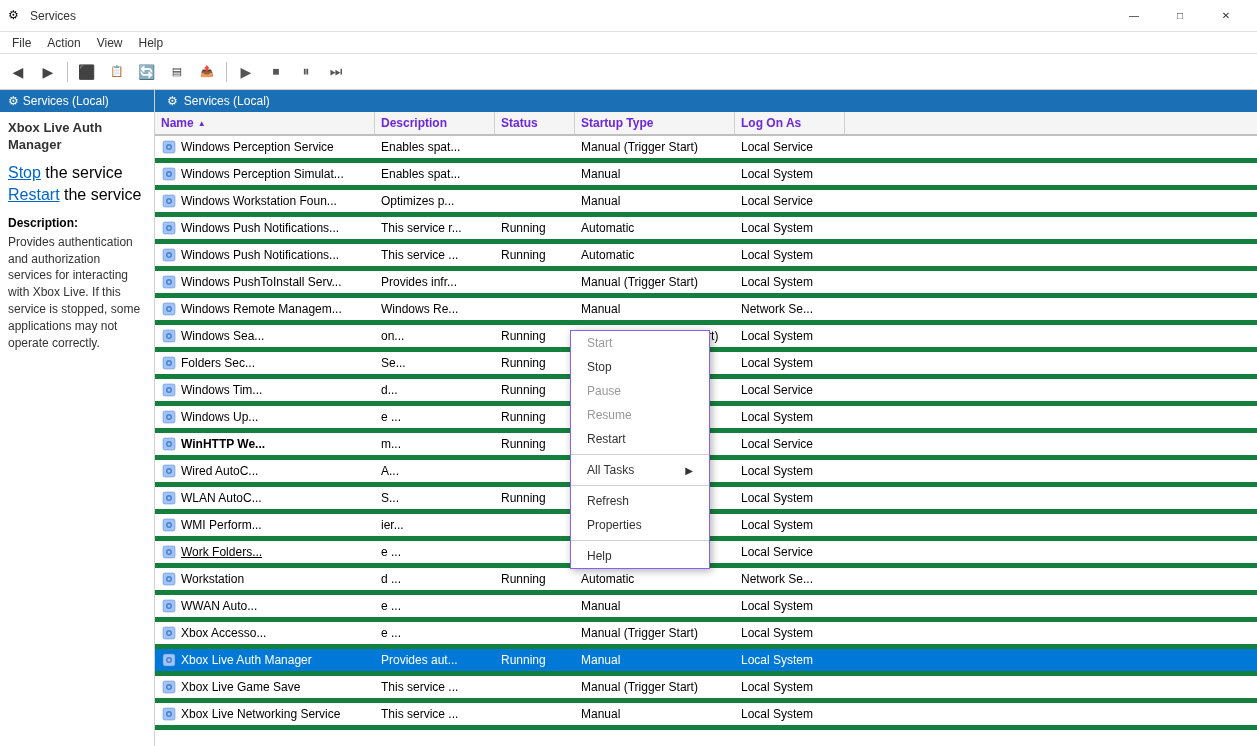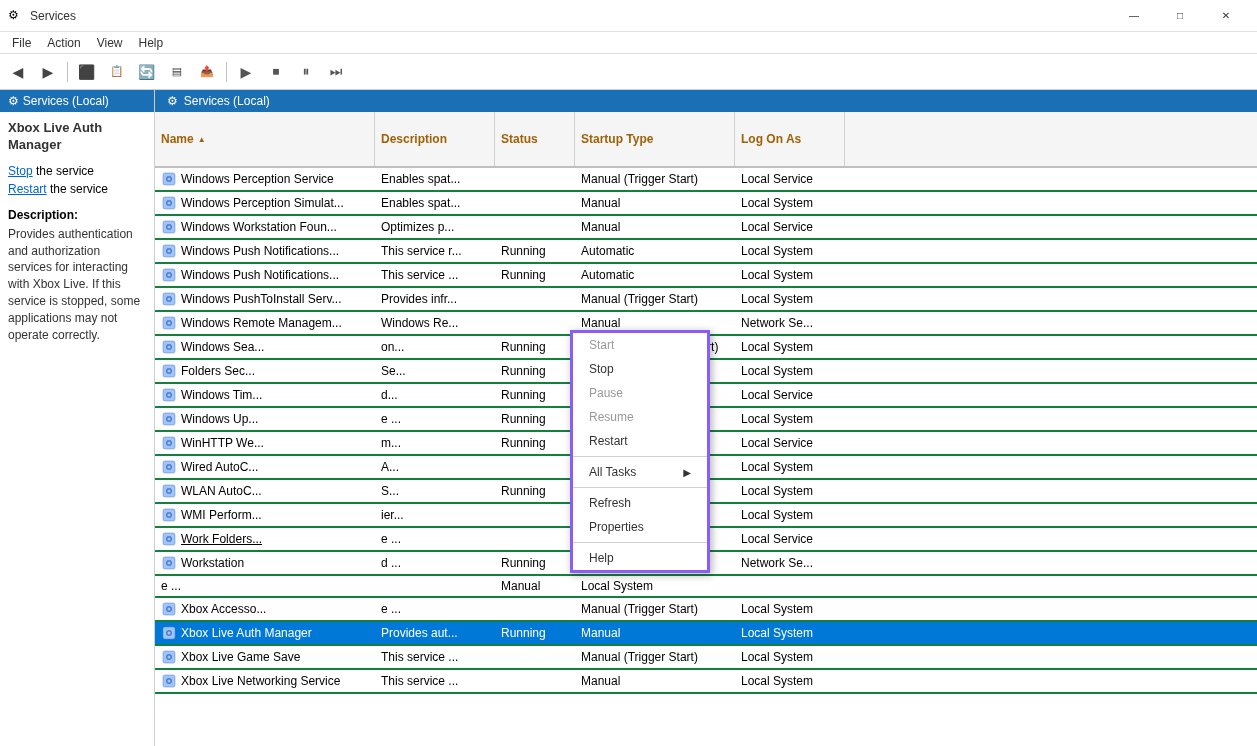--- a/index.html
+++ b/index.html
@@ -24,39 +24,39 @@
 
     
     .main-area { display: flex; height: calc(746px - 90px); }
 
     
     .left-panel { width: 155px; min-width: 155px; background: #fff; border-right: 1px solid #d0d0d0; display: flex; flex-direction: column; }
     .left-panel-header { background: #1a6fb5; color: white; padding: 4px 8px; font-size: 12px; display: flex; align-items: center; gap: 4px; }
     .left-panel-content { padding: 8px; flex: 1; }
     .service-title { font-size: 13px; font-weight: bold; color: #333; margin-bottom: 10px; line-height: 1.3; }
     .service-link { color: #0066cc; text-decoration: underline; cursor: pointer; }
-    .service-action { margin-bottom: 4px; font-size: 12px; }
+    .service-action { margin-bottom: 4px; font-size: 16px; }
     .description-section { margin-top: 12px; }
     .description-label { font-weight: bold; font-size: 12px; margin-bottom: 4px; }
     .description-text { font-size: 12px; color: #333; line-height: 1.4; }
 
     
     .right-panel { flex: 1; background: #fff; display: flex; flex-direction: column; overflow: hidden; }
     .right-panel-header { background: #1a6fb5; color: white; padding: 4px 12px; font-size: 12px; display: flex; align-items: center; gap: 6px; }
     
     
     .services-table { flex: 1; overflow-y: auto; overflow-x: hidden; }
     .table-header { display: grid; grid-template-columns: 220px 120px 80px 160px 110px; background: #f5f5f5; border-bottom: 2px solid #c0c0c0; position: sticky; top: 0; z-index: 1; }
-    .table-header-cell { padding: 20px 6px; font-size: 12px; font-weight: bold; color: #a16207; border-right: 1px solid #d0d0d0; cursor: pointer; user-select: none; display: flex; align-items: center; gap: 4px; }
-    .table-row { display: grid; grid-template-columns: 220px 120px 80px 160px 110px; border-bottom: 2px solid #15803d; cursor: pointer; }
+    .table-header-cell { padding: 4px 6px; font-size: 12px; font-weight: bold; color: #6d28d9; border-right: 1px solid #d0d0d0; cursor: pointer; user-select: none; display: flex; align-items: center; gap: 4px; }
+    .table-row { display: grid; grid-template-columns: 220px 120px 80px 160px 110px; border-bottom: 5px solid #15803d; cursor: pointer; }
     .table-row.selected { background: #0078d7; color: white; }
     .table-cell { padding: 3px 6px; font-size: 12px; overflow: hidden; text-overflow: ellipsis; white-space: nowrap; display: flex; align-items: center; gap: 4px; }
 
     
-    .context-menu { position: absolute; background: #fff; border: 3px solid #8b5cf6; box-shadow: 2px 2px 8px rgba(0,0,0,0.3); z-index: 1000; min-width: 140px; }
+    .context-menu { position: absolute; background: #fff; border: 1px solid #8b5cf6; box-shadow: 2px 2px 8px rgba(0,0,0,0.3); z-index: 1000; min-width: 140px; }
     .context-menu-item { padding: 5px 16px; font-size: 12px; cursor: pointer; color: #333; display: flex; align-items: center; justify-content: space-between; }
     .context-menu-item.disabled { color: #999; cursor: default; }
     .context-menu-separator { height: 1px; background: #d0d0d0; margin: 3px 0; }
     .context-menu-arrow { font-size: 10px; }
 
     
     .services-table::-webkit-scrollbar { width: 12px; }
     .services-table::-webkit-scrollbar-track { background: #f0f0f0; }
     .services-table::-webkit-scrollbar-thumb { background: #b0b0b0; border: 2px solid #f0f0f0; }
 
@@ -325,21 +325,21 @@
           </div>
           <div class="table-row">
             <div class="table-cell">
               <span style="display: inline-flex; align-items: center; justify-content: center; width: 16px; height: 16px; min-width: 16px;">
                 <svg width="16" height="16" viewBox="0 0 16 16" xmlns="http://www.w3.org/2000/svg">
     <rect x="2" y="2" width="12" height="12" rx="2" fill="#a0c4ff" stroke="#5080c0" stroke-width="0.5"></rect>
     <circle cx="8" cy="8" r="3" fill="#5080c0"></circle>
     <circle cx="8" cy="8" r="1.5" fill="#a0c4ff"></circle>
   </svg>
               </span>
-              <span style="overflow: hidden; text-overflow: ellipsis; white-space: nowrap;">WinHTTP We...</span>
+              <span style="overflow: hidden; text-overflow: ellipsis; white-space: nowrap; font-weight: bold;">WinHTTP We...</span>
             </div>
             <div class="table-cell">m...</div>
             <div class="table-cell">Running</div>
             <div class="table-cell">Manual</div>
             <div class="table-cell">Local Service</div>
           </div>
           <div class="table-row">
             <div class="table-cell">
               <span style="display: inline-flex; align-items: center; justify-content: center; width: 16px; height: 16px; min-width: 16px;">
                 <svg width="16" height="16" viewBox="0 0 16 16" xmlns="http://www.w3.org/2000/svg">
@@ -413,20 +413,30 @@
   </svg>
               </span>
               <span style="overflow: hidden; text-overflow: ellipsis; white-space: nowrap;">Workstation</span>
             </div>
             <div class="table-cell">d ...</div>
             <div class="table-cell">Running</div>
             <div class="table-cell">Automatic</div>
             <div class="table-cell">Network Se...</div>
           </div>
           <div class="table-row">
+            <div class="table-cell">
+              <span style="display: inline-flex; align-items: center; justify-content: center; width: 16px; height: 16px; min-width: 16px;">
+                <svg width="16" height="16" viewBox="0 0 16 16" xmlns="http://www.w3.org/2000/svg">
+    <rect x="2" y="2" width="12" height="12" rx="2" fill="#a0c4ff" stroke="#5080c0" stroke-width="0.5"></rect>
+    <circle cx="8" cy="8" r="3" fill="#5080c0"></circle>
+    <circle cx="8" cy="8" r="1.5" fill="#a0c4ff"></circle>
+  </svg>
+              </span>
+              <span style="overflow: hidden; text-overflow: ellipsis; white-space: nowrap;">WWAN Auto...</span>
+            </div>
             <div class="table-cell">e ...</div>
             <div class="table-cell"></div>
             <div class="table-cell">Manual</div>
             <div class="table-cell">Local System</div>
           </div>
           <div class="table-row">
             <div class="table-cell">
               <span style="display: inline-flex; align-items: center; justify-content: center; width: 16px; height: 16px; min-width: 16px;">
                 <svg width="16" height="16" viewBox="0 0 16 16" xmlns="http://www.w3.org/2000/svg">
     <rect x="2" y="2" width="12" height="12" rx="2" fill="#a0c4ff" stroke="#5080c0" stroke-width="0.5"></rect>

